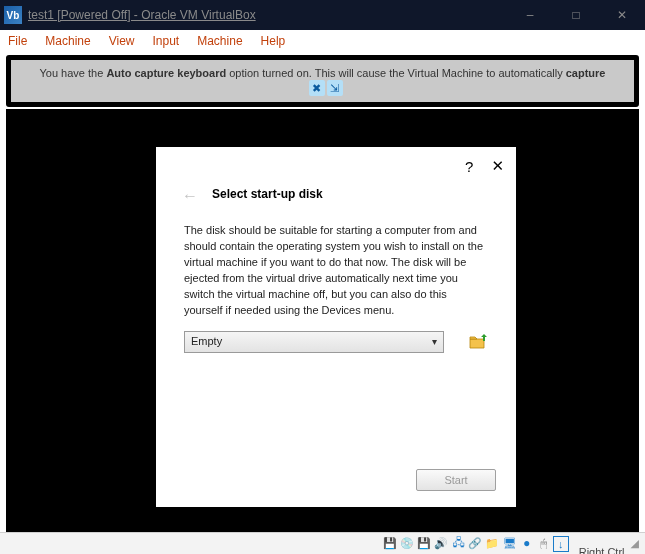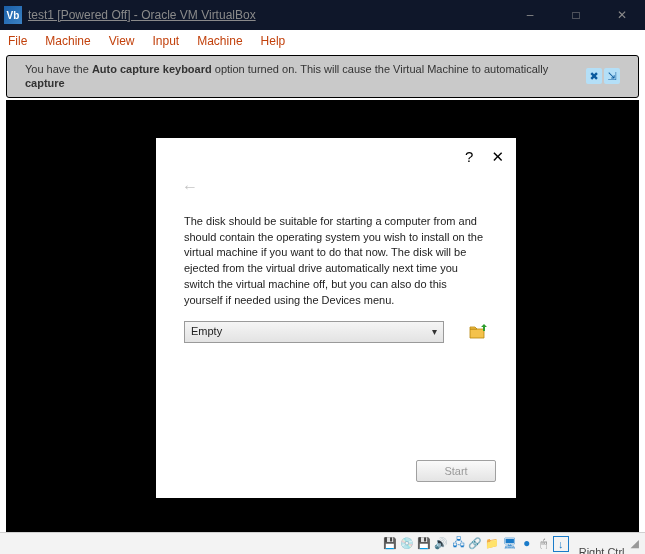--- a/index.html
+++ b/index.html
@@ -7,21 +7,21 @@
 
 .titlebar { height: 30px; display: flex; align-items: center; padding-left: 4px; background: #0f172a; }
 .titlebar .app-icon { width: 18px; height: 18px; background: linear-gradient(135deg,#1a5fa8 0%,#3b82c4 100%); margin-right: 6px; display: flex; align-items: center; justify-content: center; color: #fff; font-size: 10px; font-weight: bold; }
 .titlebar .title { color: #8a8a8a; font-size: 12px; flex: 1; white-space: nowrap; text-decoration: underline; }
 .titlebar .win-controls { display: flex; height: 100%; }
 .titlebar .win-controls div { width: 46px; display: flex; align-items: center; justify-content: center; color: #8a8a8a; font-size: 12px; }
 
 .menubar { height: 22px; display: flex; align-items: center; padding-left: 8px; gap: 18px; color: #c2410c; font-size: 12px; }
 .menubar span { cursor: default; }
 
-.infobar { margin: 3px 6px 0 6px; background: #c9c9c9; border: 1px solid #000000; border-radius: 3px; padding: 6px 18px; font-size: 11px; display: flex; align-items: center; color: #333; position: relative; }
+.infobar { margin: 3px 6px 0 6px; background: #c9c9c9; border: 5px solid #000000; border-radius: 3px; padding: 6px 4px; font-size: 11px; display: flex; align-items: center; color: #333; position: relative; flex-direction: column; }
 .infobar .msg { flex: 1; line-height: 1.3; }
 .infobar .msg b { font-weight: bold; }
 .infobar .info-icons { display: flex; gap: 2px; margin-left: 6px; }
 .infobar .info-icons span { width: 16px; height: 16px; display: flex; align-items: center; justify-content: center; border-radius: 2px; font-size: 11px; }
 .ico-close { background: #b4dff7; color: #0a5a9e; }
 .ico-fs { background: #b4dff7; color: #0a5a9e; }
 
 .viewport { margin: 2px 6px 0 6px; background: #000; height: 448px; position: relative; }
 
 .dialog { position: absolute; left: 150px; top: 38px; width: 360px; height: 360px; background: #fff; box-shadow: 0 2px 12px rgba(0,0,0,0.4); }
@@ -95,20 +95,21 @@
 
 <div class="viewport">
 
   <div class="dialog">
     <div class="dialog-head">
       <span>?</span>
       <span>✕</span>
     </div>
     <div class="dialog-title-row">
       <span class="back-arrow">←</span>
+      <span class="dialog-title">Select start-up disk</span>
     </div>
     <div class="dialog-body">
       <p>The disk should be suitable for starting a computer from and should contain the operating system you wish to install on the virtual machine if you want to do that now. The disk will be ejected from the virtual drive automatically next time you switch the virtual machine off, but you can also do this yourself if needed using the Devices menu.</p>
       <div class="combo-row">
         <div class="combo">
           <span>Empty</span>
         </div>
         <div class="folder-btn">
           <svg width="18" height="16" viewBox="0 0 18 16">
             <path d="M1 5 L1 14 L15 14 L15 5 Z" fill="#f4c24b" stroke="#b8860b" stroke-width="0.8"></path>

